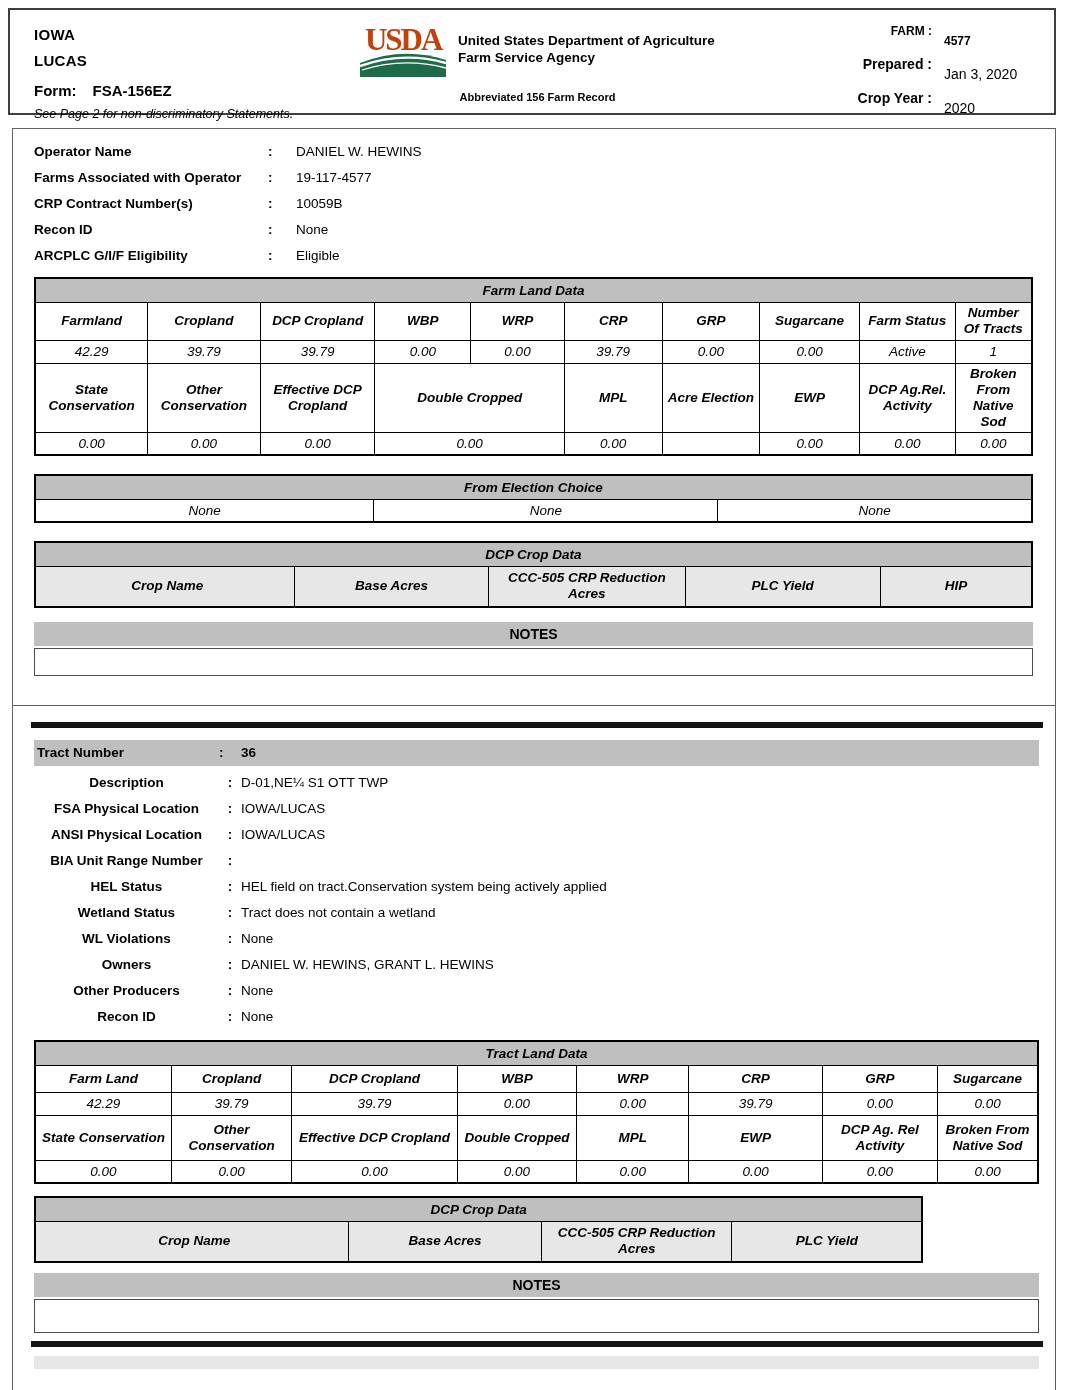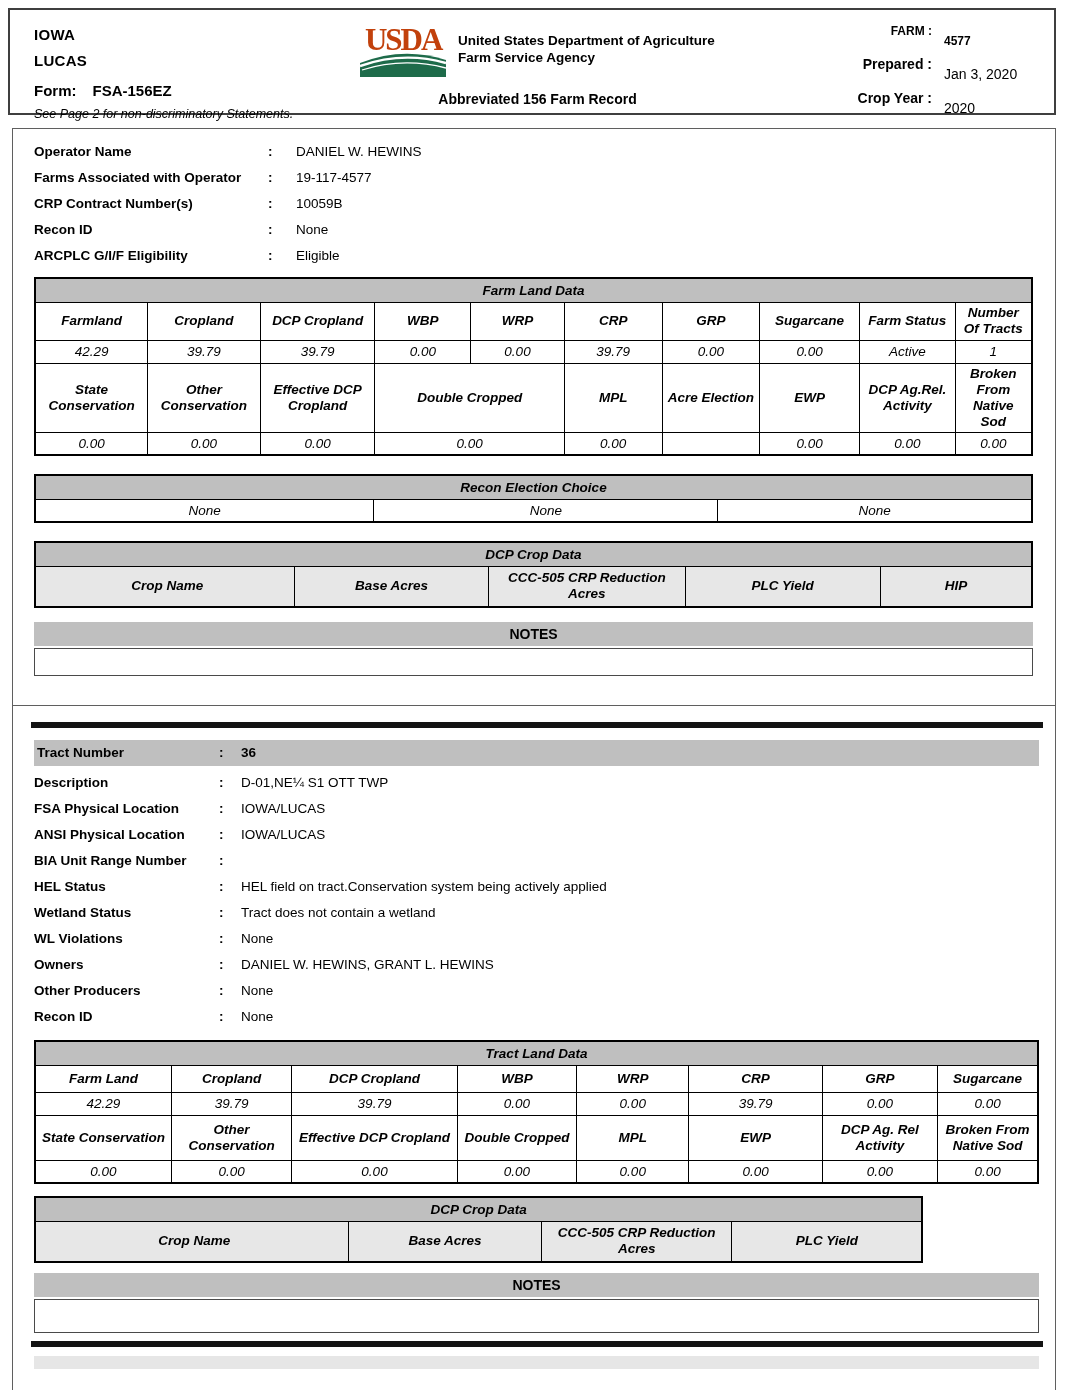--- a/index.html
+++ b/index.html
@@ -16,21 +16,21 @@
   .hdr-form { margin-top: 13px; font-size: 15px; font-weight: bold; }
   .hdr-form .fval { margin-left: 16px; }
   .hdr-note { margin-top: 8px; font-size: 12.5px; font-style: italic; }
   .hdr-center { width: 395px; padding-top: 16px; }
   .hdr-center-row { display: flex; justify-content: center; align-items: flex-start; gap: 12px; }
   .usda-logo { width: 86px; }
   .usda-word { font-family: "Liberation Serif", serif; font-weight: bold; font-size: 31px;
     line-height: 28px; color: #c2410c; letter-spacing: -2px; text-align: center; }
   .usda-swoosh { display: block; margin-top: -3px; }
   .agency-lines { padding-top: 6px; font-size: 13.5px; font-weight: bold; line-height: 17px; }
-  .doc-title { margin-top: 14px; text-align: center; font-size: 14px; font-weight: bold; }
+  .doc-title { margin-top: 14px; text-align: center; font-size: 11px; font-weight: bold; }
   .hdr-right { margin-left: auto; padding: 14px 26px 0 0; display: grid;
     grid-template-columns: auto auto; column-gap: 12px; row-gap: 8px;
     align-content: start; justify-content: end; }
   .hdr-right .lab { text-align: right; font-weight: bold; font-size: 14px; }
   .hdr-right .val { text-align: left; font-size: 14px; min-width: 84px; margin-top: 10px; }
   .hdr-right .big { font-size: 12px; font-weight: bold; }
 
   
   .farm-box { position: absolute; left: 12px; top: 128px; width: 1044px; height: 578px;
     border: 1px solid #5f5f5f; padding: 10px 22px 0 21px; overflow: hidden; }
@@ -73,21 +73,21 @@
   .notes-box { border: 1px solid #4a4a4a; background: #fff; margin-top: 2px; }
   .nb-farm { height: 28px; }
   .nb-tract { height: 34px; }
 
   
   .tract-num-bar { margin-top: 12px; background: #bfbfbf; height: 26px; line-height: 26px;
     display: flex; font-size: 13.5px; padding-left: 3px; }
   .tract-num-bar .f-label { width: 182px; }
   .tract-num-bar .f-colon { width: 22px; }
   .tract-num-bar .f-value { font-weight: bold; }
-  .tract-fields { margin-top: 4px; }
+  .tract-fields { margin-top: 4px; text-align: center; }
   .tract-dcp-wrap { width: 88.5%; }
 </style>
 </head>
 <body>
 
 <div class="page">
 
   <div class="hdr-box">
     <div class="hdr-left">
       <div class="hdr-state">IOWA</div>
@@ -223,21 +223,21 @@
       </table>
 
     <table class="tbl mt18">
       <colgroup>
           <col style="width:34%">
           <col style="width:34.5%">
           <col style="width:31.5%">
         </colgroup>
       <tbody>
           <tr class="ttl-row">
-            <th colspan="3">Recon Election Choice</th>
+            <th colspan="3">From Election Choice</th>
           </tr>
       <tr>
         <td class="vc">None</td>
         <td class="vc">None</td>
         <td class="vc">None</td>
       </tr>
     </tbody>
       </table>
 
     <table class="tbl mt18">

